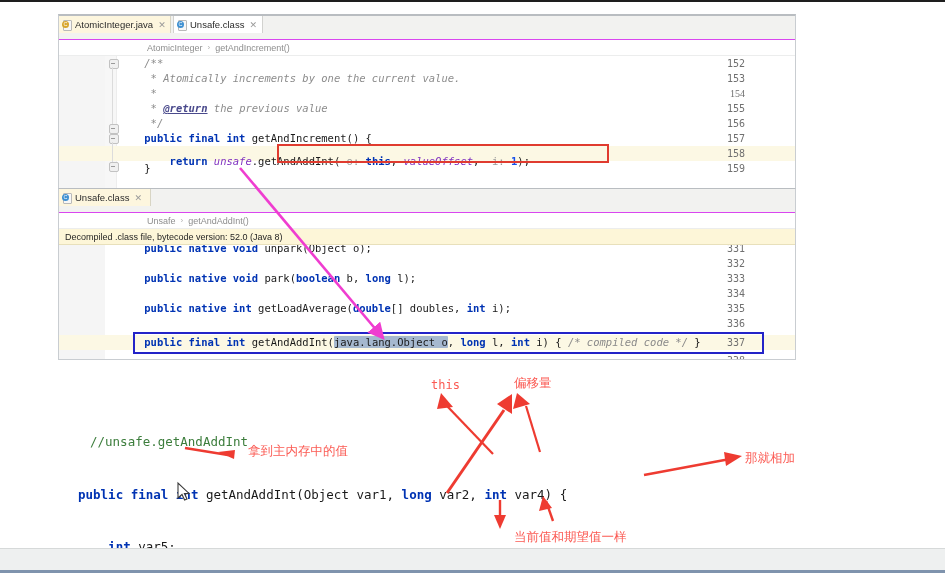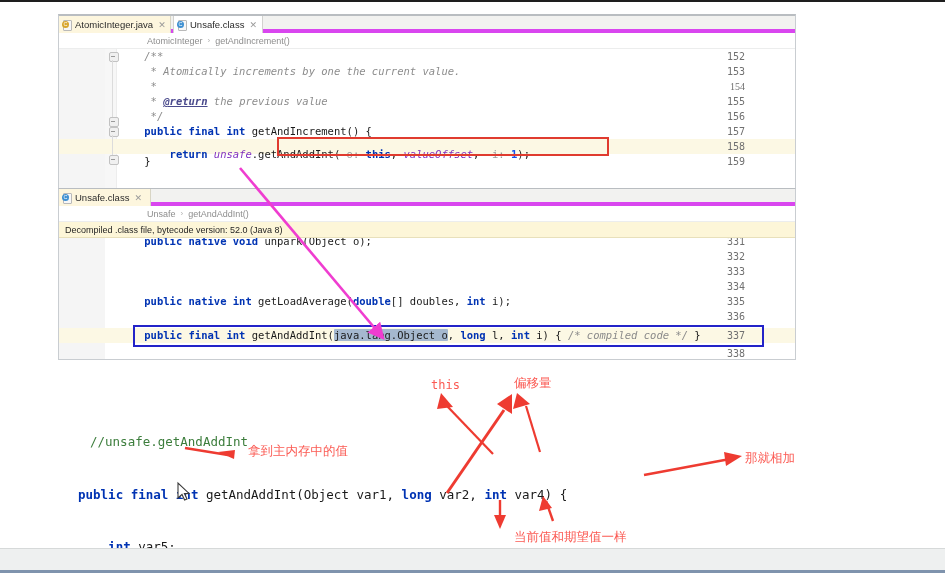--- a/index.html
+++ b/index.html
@@ -39,23 +39,23 @@
     background: #ffffff;
     border: 1px solid #c9cdd1;
     border-top: 2px solid #b9bdc1;
     box-sizing: border-box;
     overflow: hidden;
   }
 
   
   .tabstrip {
     position: relative;
-    height: 17px;
+    height: 24px;
     background: #f2f2f0;
-    border-bottom: 4px solid #d946ef;
+    border-bottom: 1px solid #d946ef;
     box-sizing: border-box;
   }
   .tab {
     position: absolute;
     top: 0;
     height: 17px;
     display: flex;
     align-items: center;
     gap: 3px;
     padding: 0 5px 0 4px;
@@ -329,20 +329,21 @@
       <div class="lineno" style="top:11px;">332</div>
       <div class="lineno" style="top:26px;">333</div>
       <div class="lineno" style="top:41px;">334</div>
       <div class="lineno" style="top:56px;">335</div>
       <div class="lineno" style="top:71px;">336</div>
       <div class="lineno" style="top:90px;">337</div>
       <div class="lineno" style="top:108px;">338</div>
 
       <div class="codeline" style="top:-4px; color:#8a8a8a;"><span class="kw">    public native void </span><span class="mth">unpark(Object o);</span></div>
       <div class="codeline" style="top:11px;"></div>
+      <div class="codeline" style="top:26px;"><span class="kw">    public native void </span><span class="mth">park(</span><span class="kw">boolean</span><span class="mth"> b, </span><span class="kw">long</span><span class="mth"> l);</span></div>
       <div class="codeline" style="top:41px;"></div>
       <div class="codeline" style="top:56px;"><span class="kw">    public native int </span><span class="mth">getLoadAverage(</span><span class="kw">double</span><span class="mth">[] doubles, </span><span class="kw">int</span><span class="mth"> i);</span></div>
       <div class="codeline" style="top:71px;"></div>
       <div class="codeline" style="top:90px;"><span class="kw">    public final int </span><span class="mth">getAndAddInt(</span><span class="sel">java.lang.Object o</span><span class="mth">, </span><span class="kw">long</span><span class="mth"> l, </span><span class="kw">int</span><span class="mth"> i) { </span><span class="greycmt">/* compiled code */</span><span class="mth"> }</span></div>
       <div class="codeline" style="top:108px; color:#8a8a8a;"></div>
 
       <div class="bluebox" style="left:74px; top:87px; width:631px; height:22px;"></div>
     </div>
   </div>
 

